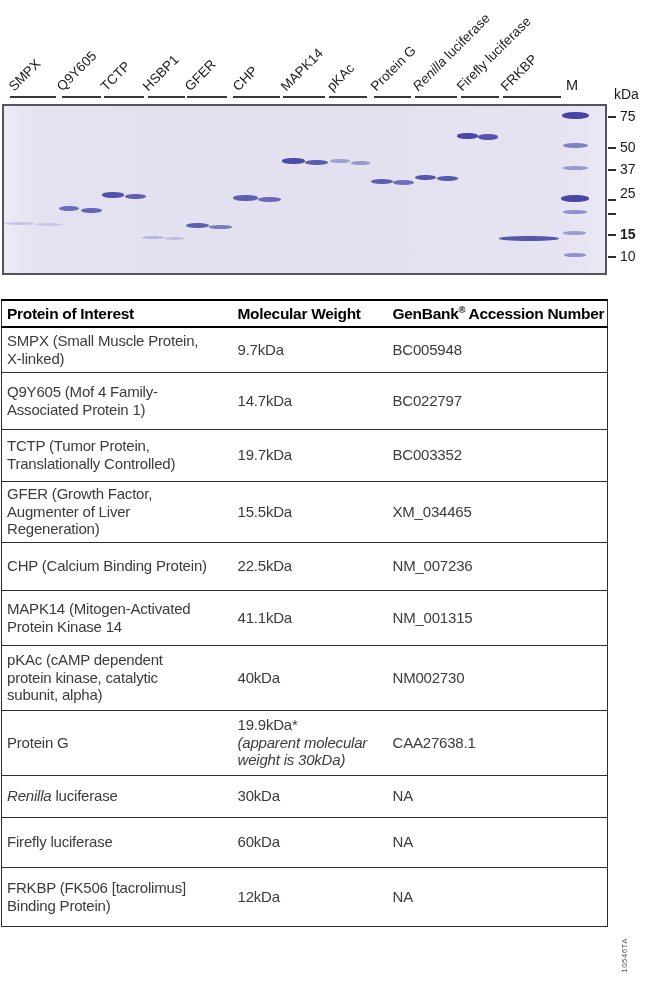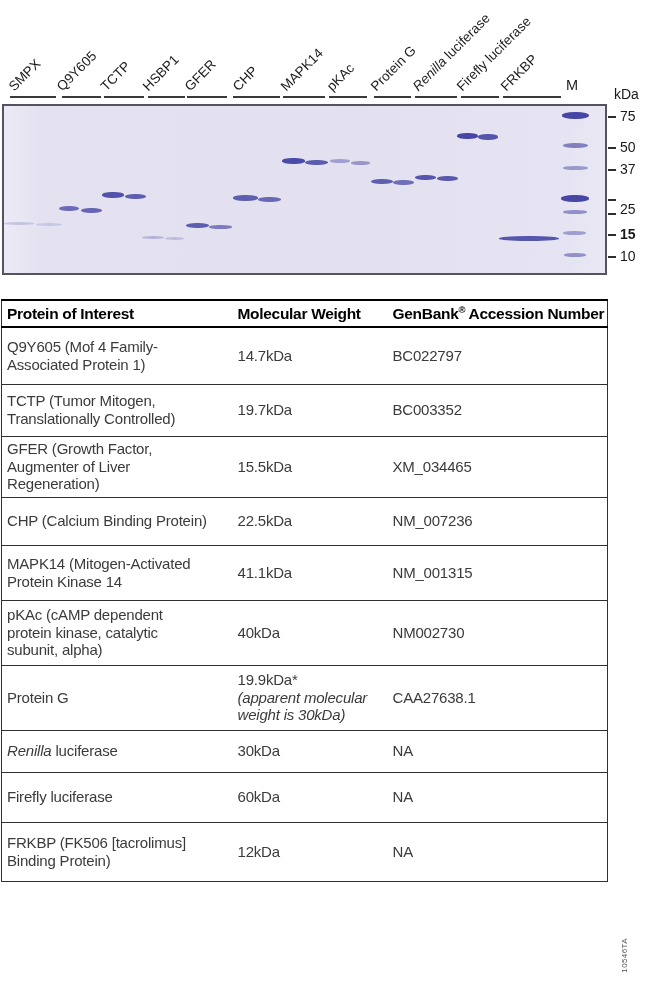--- a/index.html
+++ b/index.html
@@ -97,21 +97,21 @@
       <div class="band" style="left: 563px; top: 210px; width: 24px; height: 4px; opacity: 0.5; background: rgb(62, 62, 162);"></div>
       <div class="band" style="left: 563px; top: 231px; width: 23px; height: 4px; opacity: 0.42; background: rgb(62, 62, 162);"></div>
       <div class="band" style="left: 564px; top: 253px; width: 22px; height: 4px; opacity: 0.5; background: rgb(62, 62, 162);"></div>
       <div class="tick" style="top: 116px;"></div>
       <div class="tick-label" style="top: 107px;">75</div>
       <div class="tick" style="top: 147px;"></div>
       <div class="tick-label" style="top: 138px;">50</div>
       <div class="tick" style="top: 169px;"></div>
       <div class="tick-label" style="top: 160px;">37</div>
       <div class="tick" style="top: 199px;"></div>
-      <div class="tick-label" style="top: 200px;">25</div>
+      <div class="tick-label" style="top: 184px;">25</div>
       <div class="tick" style="top: 213px;"></div>
       <div class="tick-label" style="top: 204px; margin-left: 32px;">20</div>
       <div class="tick" style="top: 234px;"></div>
       <div class="tick-label" style="top: 225px; font-weight: bold;">15</div>
       <div class="tick" style="top: 256px;"></div>
       <div class="tick-label" style="top: 247px; text-align: center;">10</div>
     </div>
 
   <table class="ptable">
     <colgroup>
@@ -120,30 +120,37 @@
         <col class="co3">
       </colgroup>
     <thead>
       <tr>
         <th>Protein of Interest</th>
         <th>Molecular Weight</th>
         <th><span>GenBank</span><sup>®</sup><span> Accession Number</span></th>
       </tr>
     </thead>
     <tbody>
+        <tr style="height: 45px;">
+          <td class="c1">
+            <div class="c1w">SMPX (Small Muscle Protein, X-linked)</div>
+          </td>
+          <td class="c2">9.7kDa</td>
+          <td class="c3">BC005948</td>
+        </tr>
         <tr style="height: 57px;">
           <td class="c1">
             <div class="c1w">Q9Y605 (Mof 4 Family-Associated Protein 1)</div>
           </td>
           <td class="c2">14.7kDa</td>
           <td class="c3">BC022797</td>
         </tr>
         <tr style="height: 52px;">
           <td class="c1">
-            <div class="c1w">TCTP (Tumor Mitogen, Translationally Controlled)</div>
+            <div class="c1w">TCTP (Tumor Protein, Translationally Controlled)</div>
           </td>
           <td class="c2">19.7kDa</td>
           <td class="c3">BC003352</td>
         </tr>
         <tr style="height: 61px;">
           <td class="c1">
             <div class="c1w">GFER (Growth Factor, Augmenter of Liver Regeneration)</div>
           </td>
           <td class="c2">15.5kDa</td>
           <td class="c3">XM_034465</td>

